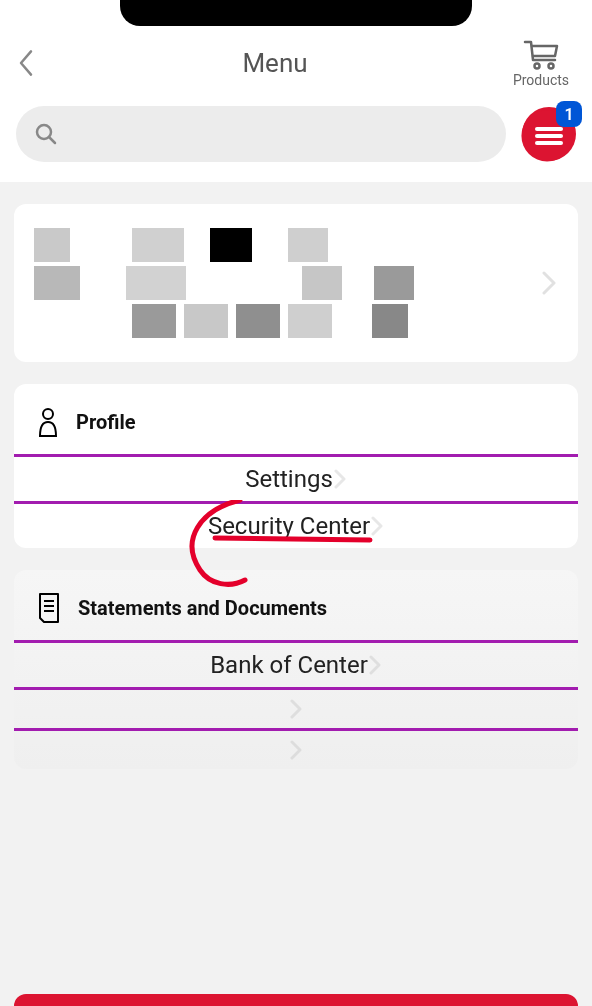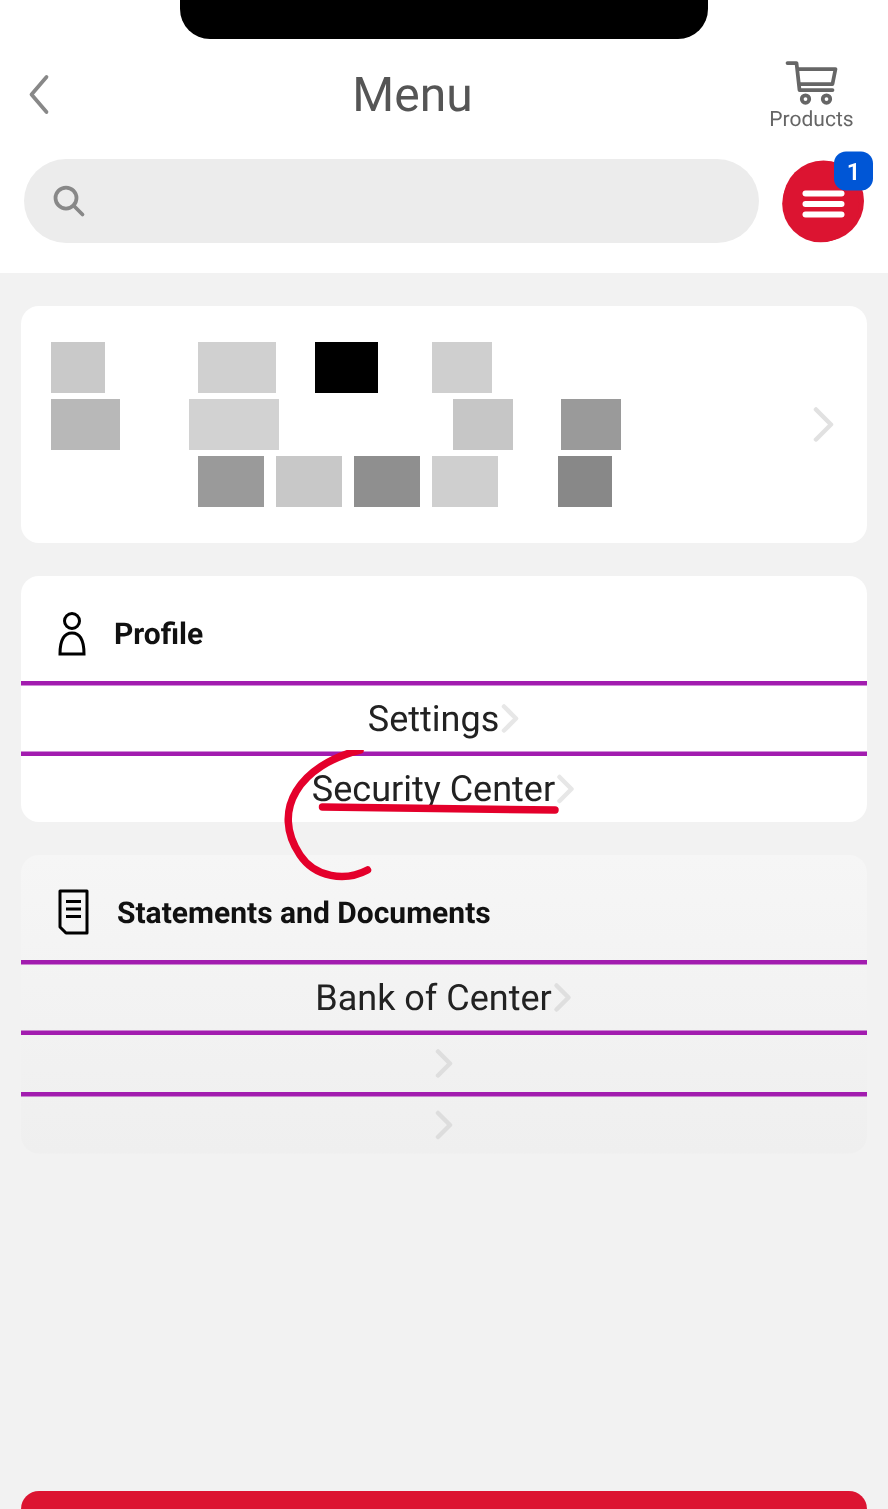--- a/index.html
+++ b/index.html
@@ -27,21 +27,21 @@
       border-radius: 0 0 20px 20px;
     }
     .header {
       background: #fff;
       padding: 10px 16px 8px 16px;
       display: flex;
       align-items: center;
       justify-content: space-between;
     }
     .back-chevron { width: 28px; height: 36px; display:flex; align-items:center; }
-    .page-title { font-size: 32px; color: #555; font-weight: 400; flex:1; text-align:center; }
+    .page-title { font-size: 26px; color: #555; font-weight: 400; flex:1; text-align:center; }
     .products-col { display:flex; flex-direction:column; align-items:center; width:70px; }
     .products-label { font-size: 14px; color: #666; margin-top:2px; }
     .search-row {
       background:#fff;
       display:flex;
       align-items:center;
       padding: 10px 16px 20px 16px;
       gap:16px;
     }
     .search-box {

